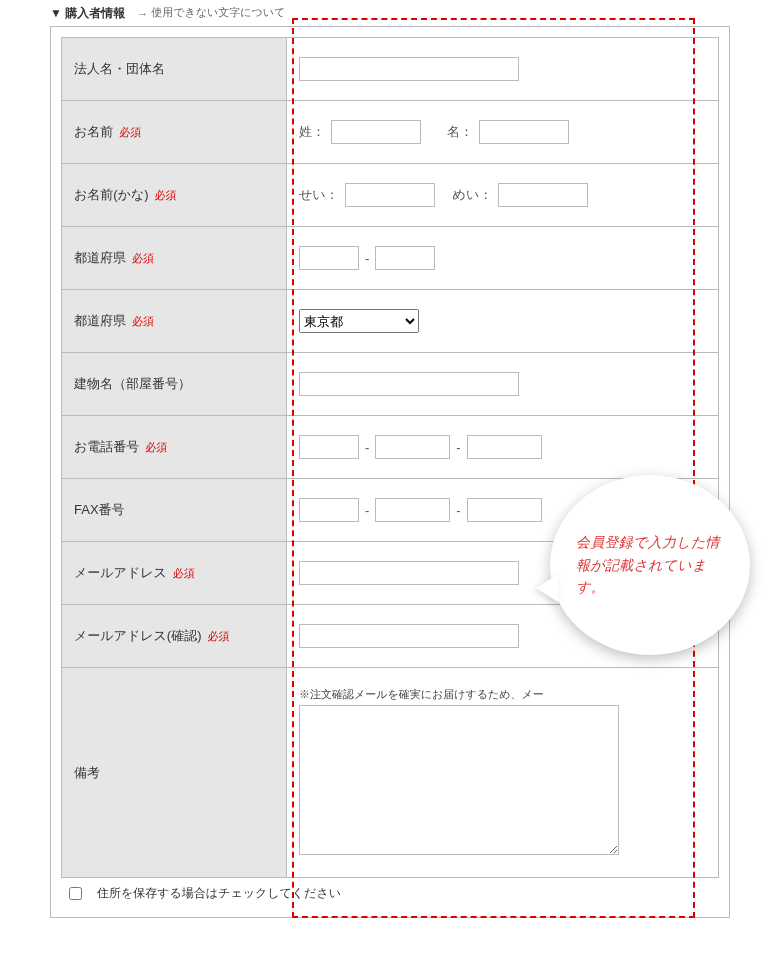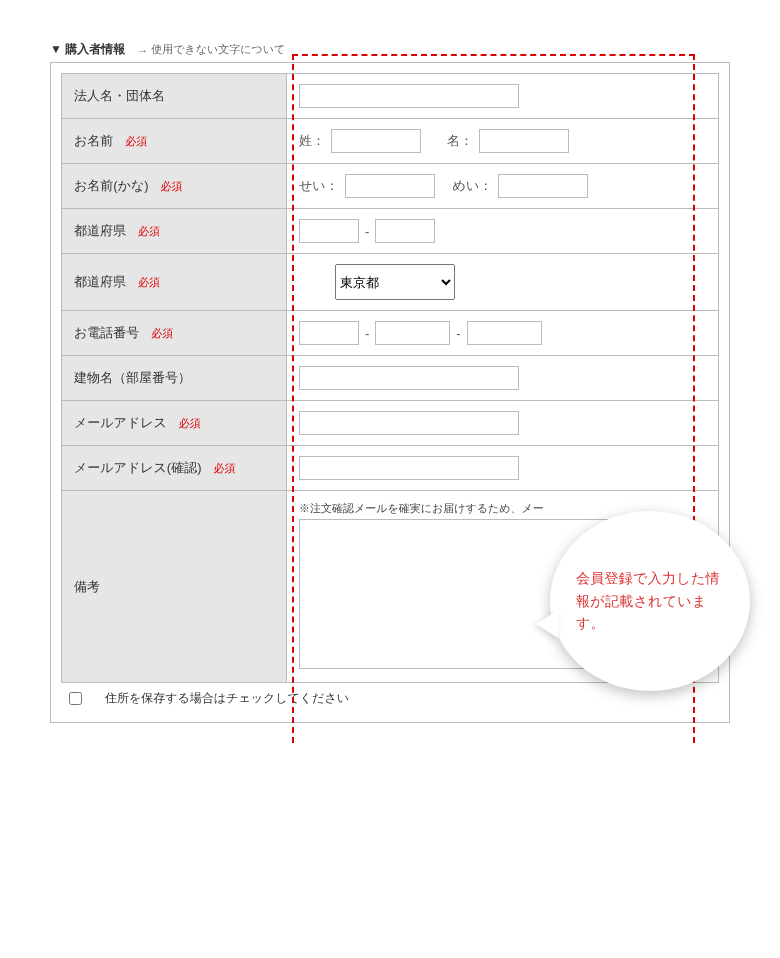--- a/index.html
+++ b/index.html
@@ -14,23 +14,21 @@
   }
   .wrap {
     padding: 0 50px 20px 50px;
     position: relative;
   }
   .section-header {
     font-size: 12px;
     font-weight: bold;
     padding: 5px 0 4px 0;
     display: flex;
-    align-items: center;
     gap: 12px;
-    margin-top: 36px;
   }
   .section-header .arrow-link {
     font-weight: normal;
     color: #666;
     font-size: 11px;
   }
   .outer-frame {
     border: 1px solid #bbb;
     padding: 10px 10px 12px 10px;
     position: relative;
@@ -47,77 +45,76 @@
     top: 18px;
     width: 403px;
     height: 900px;
   }
   table.form {
     width: 100%;
     border-collapse: collapse;
   }
   table.form th, table.form td {
     border: 1px solid #bbb;
-    padding: 10px 12px;
+    padding: 19px 12px;
     text-align: left;
     vertical-align: middle;
     font-weight: normal;
     font-size: 13px;
   }
   table.form th {
     background: #e6e6e6;
     width: 225px;
     color: #333;
   }
   table.form td {
     background: #fff;
     color: #555;
   }
   .req {
     color: #d00;
     font-size: 11px;
-    margin-left: 12px;
+    margin-left: 6px;
   }
   input[type="text"] {
     border: 1px solid #bbb;
     height: 24px;
     padding: 2px 4px;
     font-size: 13px;
     background:#fff;
   }
   .w-long  { width: 220px; }
   .w-med   { width: 90px; }
   .w-short { width: 60px; }
   .w-tel   { width: 75px; }
   select {
     font-size: 13px;
-    height: 36px;
+    height: 24px;
     min-width: 120px;
-    margin-left: 36px;
   }
   textarea {
     width: 320px;
     height: 150px;
     border: 1px solid #bbb;
     resize: both;
     font-size: 13px;
   }
   .note-small {
     font-size: 11px;
     color: #444;
     margin-bottom: 3px;
     display: block;
   }
   .save-row {
     padding: 6px 4px 2px 4px;
     font-size: 12px;
     color: #333;
     display:flex;
     align-items:center;
-    gap:20px;
+    gap:12px;
   }
   .cell-inline { display:flex; align-items:center; gap:6px; flex-wrap:wrap; }
   .sep { color:#555; }
 
   
   .bubble {
     position: absolute;
     background: #fff;
     border-radius: 50%;
     box-shadow: 0 4px 14px rgba(0,0,0,0.25);
@@ -125,21 +122,21 @@
     font-size: 14px;
     line-height: 1.6;
     display: flex;
     align-items: center;
     justify-content: center;
     text-align: left;
     padding: 24px 26px;
     z-index: 50;
     letter-spacing: 0.02em;
   }
-  .bubble .txt { max-width: 150px; }
+  .bubble .txt { max-width: 150px; font-style: italic; }
   .bubble.b1 { width: 200px; height: 180px; right: 30px; top: 475px; }
   .bubble.b2 { width: 210px; height: 195px; right: 30px; top: 640px; }
   .bubble::before {
     content: "";
     position: absolute;
     left: -14px;
     top: 55%;
     width: 0; height: 0;
     border-top: 14px solid transparent;
     border-bottom: 14px solid transparent;
@@ -220,39 +217,51 @@
         <td>
           <select>
             <option>東京都</option>
           </select>
         </td>
       </tr>
 
 
 
       <tr>
+        <th><span class="label-text">建物名（部屋番号）</span></th>
+        <td><input type="text" class="w-long" style=""></td>
+      </tr>
+
+      <tr>
         <th>
           <span class="label-text">お電話番号</span><span class="req">必須</span>
         </th>
         <td>
           <div class="cell-inline">
             <input type="text" class="w-short" style="">
             <span class="sep">-</span>
             <input type="text" class="w-tel" style="">
             <span class="sep">-</span>
             <input type="text" class="w-tel" style="">
           </div>
         </td>
       </tr>
 
       <tr>
-        <th><span class="label-text">建物名（部屋番号）</span></th>
-        <td><input type="text" class="w-long" style=""></td>
-      </tr>
-
+        <th><span class="label-text">FAX番号</span></th>
+        <td>
+          <div class="cell-inline">
+            <input type="text" class="w-short" style="">
+            <span class="sep">-</span>
+            <input type="text" class="w-tel" style="">
+            <span class="sep">-</span>
+            <input type="text" class="w-tel" style="">
+          </div>
+        </td>
+      </tr>
 
       <tr>
         <th>
           <span class="label-text">メールアドレス</span><span class="req">必須</span>
         </th>
         <td><input type="text" class="w-long" style=""></td>
       </tr>
 
       <tr>
         <th>

